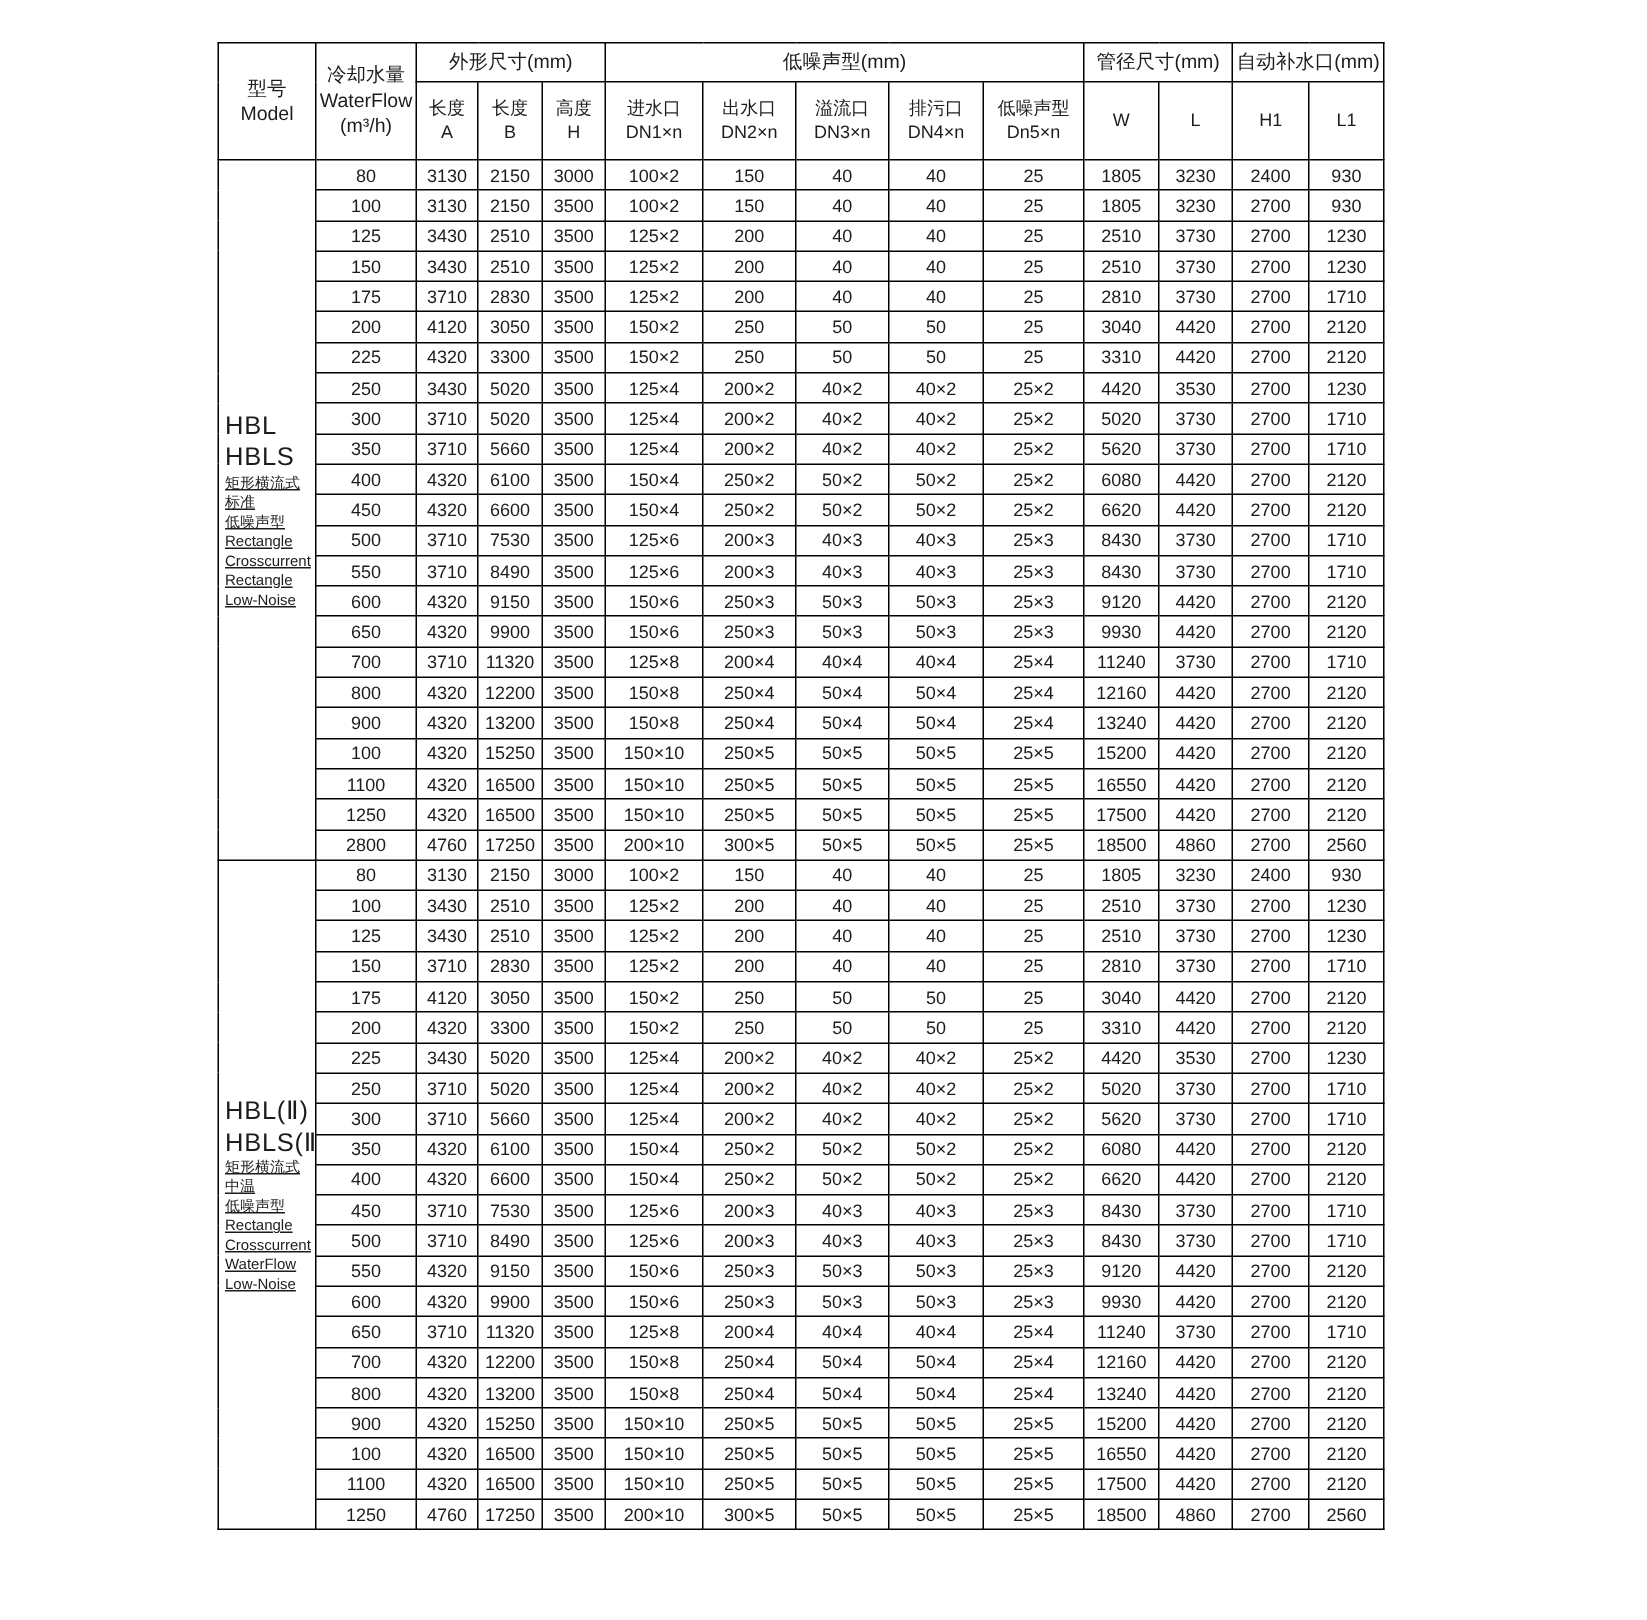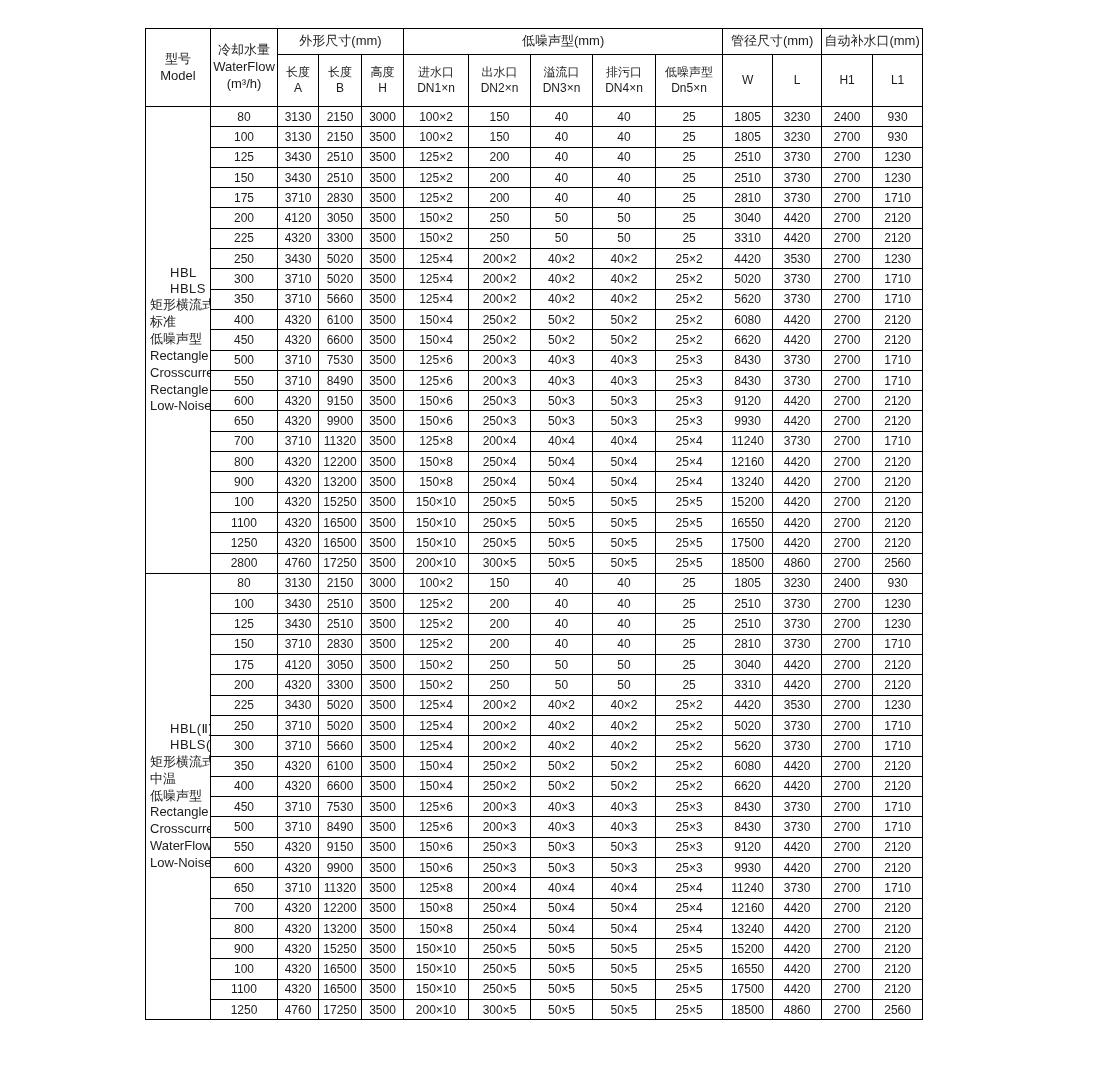--- a/index.html
+++ b/index.html
@@ -23,22 +23,22 @@
     font-size:12.5px;line-height:1.3;white-space:pre-line;
   }
   thead tr.group-row th{height:25px;font-size:13px;}
   thead tr.sub-row th{height:51px;font-size:12px;}
   tbody td{
     font-size:12px;height:19.3px;line-height:1;white-space:nowrap;
   }
   td.model-cell{
     text-align:left;vertical-align:middle;padding:2px 1px 2px 4px;
   }
-  .model-name{font-size:13px;line-height:1.25;letter-spacing:.5px;margin-left:20px;}
-  .model-desc{font-size:13px;line-height:1.3;}
+  .model-name{font-size:17px;line-height:1.25;letter-spacing:.5px;}
+  .model-desc{font-size:10px;line-height:1.3;text-decoration:underline;}
 </style>
 </head>
 <body>
 
 <div class="table-wrap">
   <table>
     <colgroup>
       <col style="width:65px">
         <col style="width:67px">
       <col style="width:41px">

